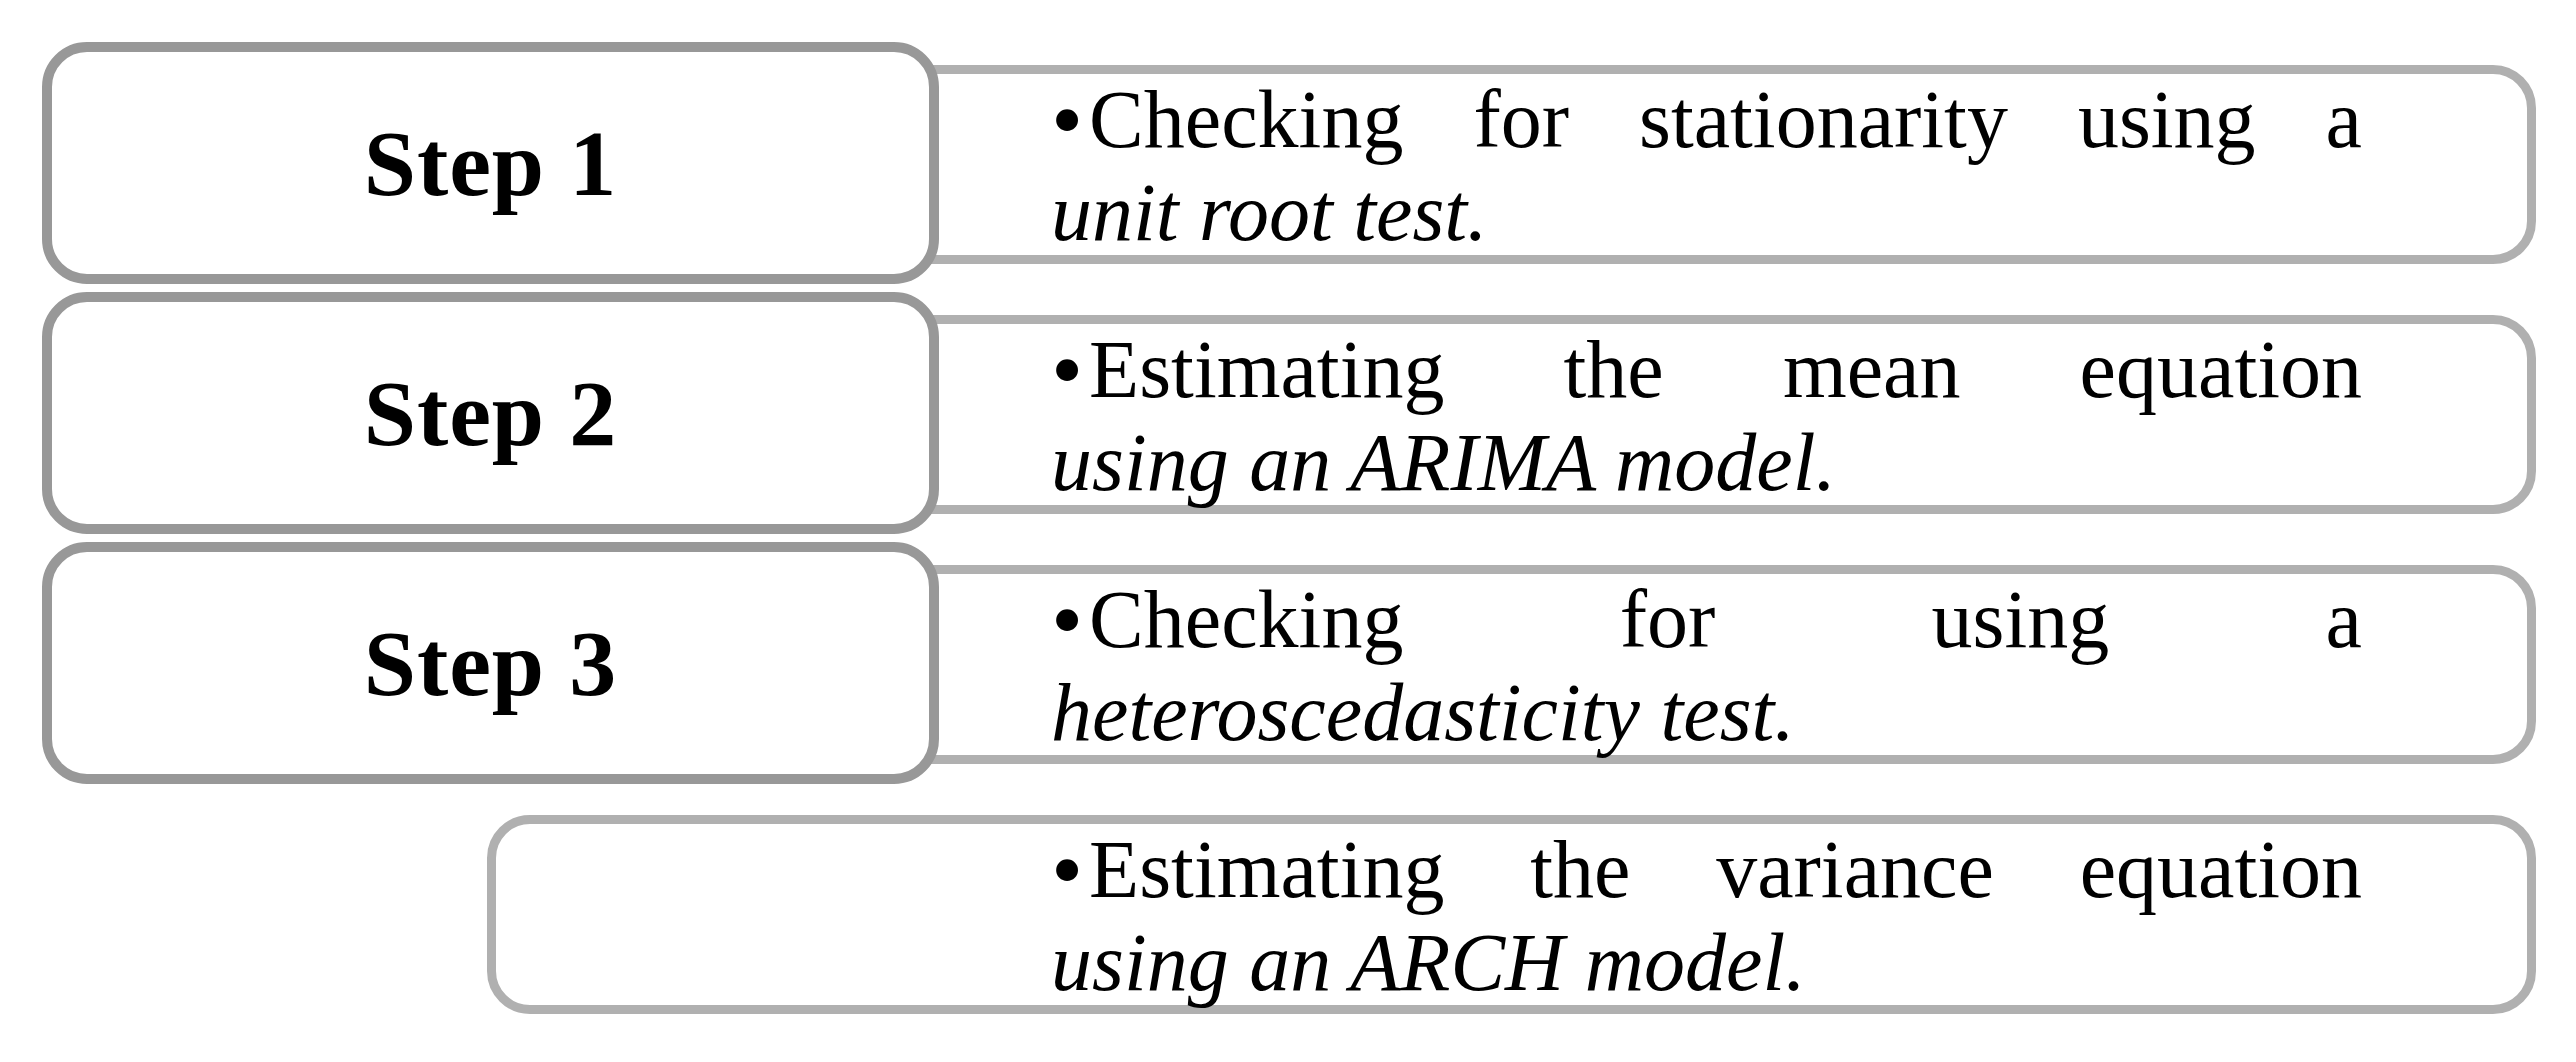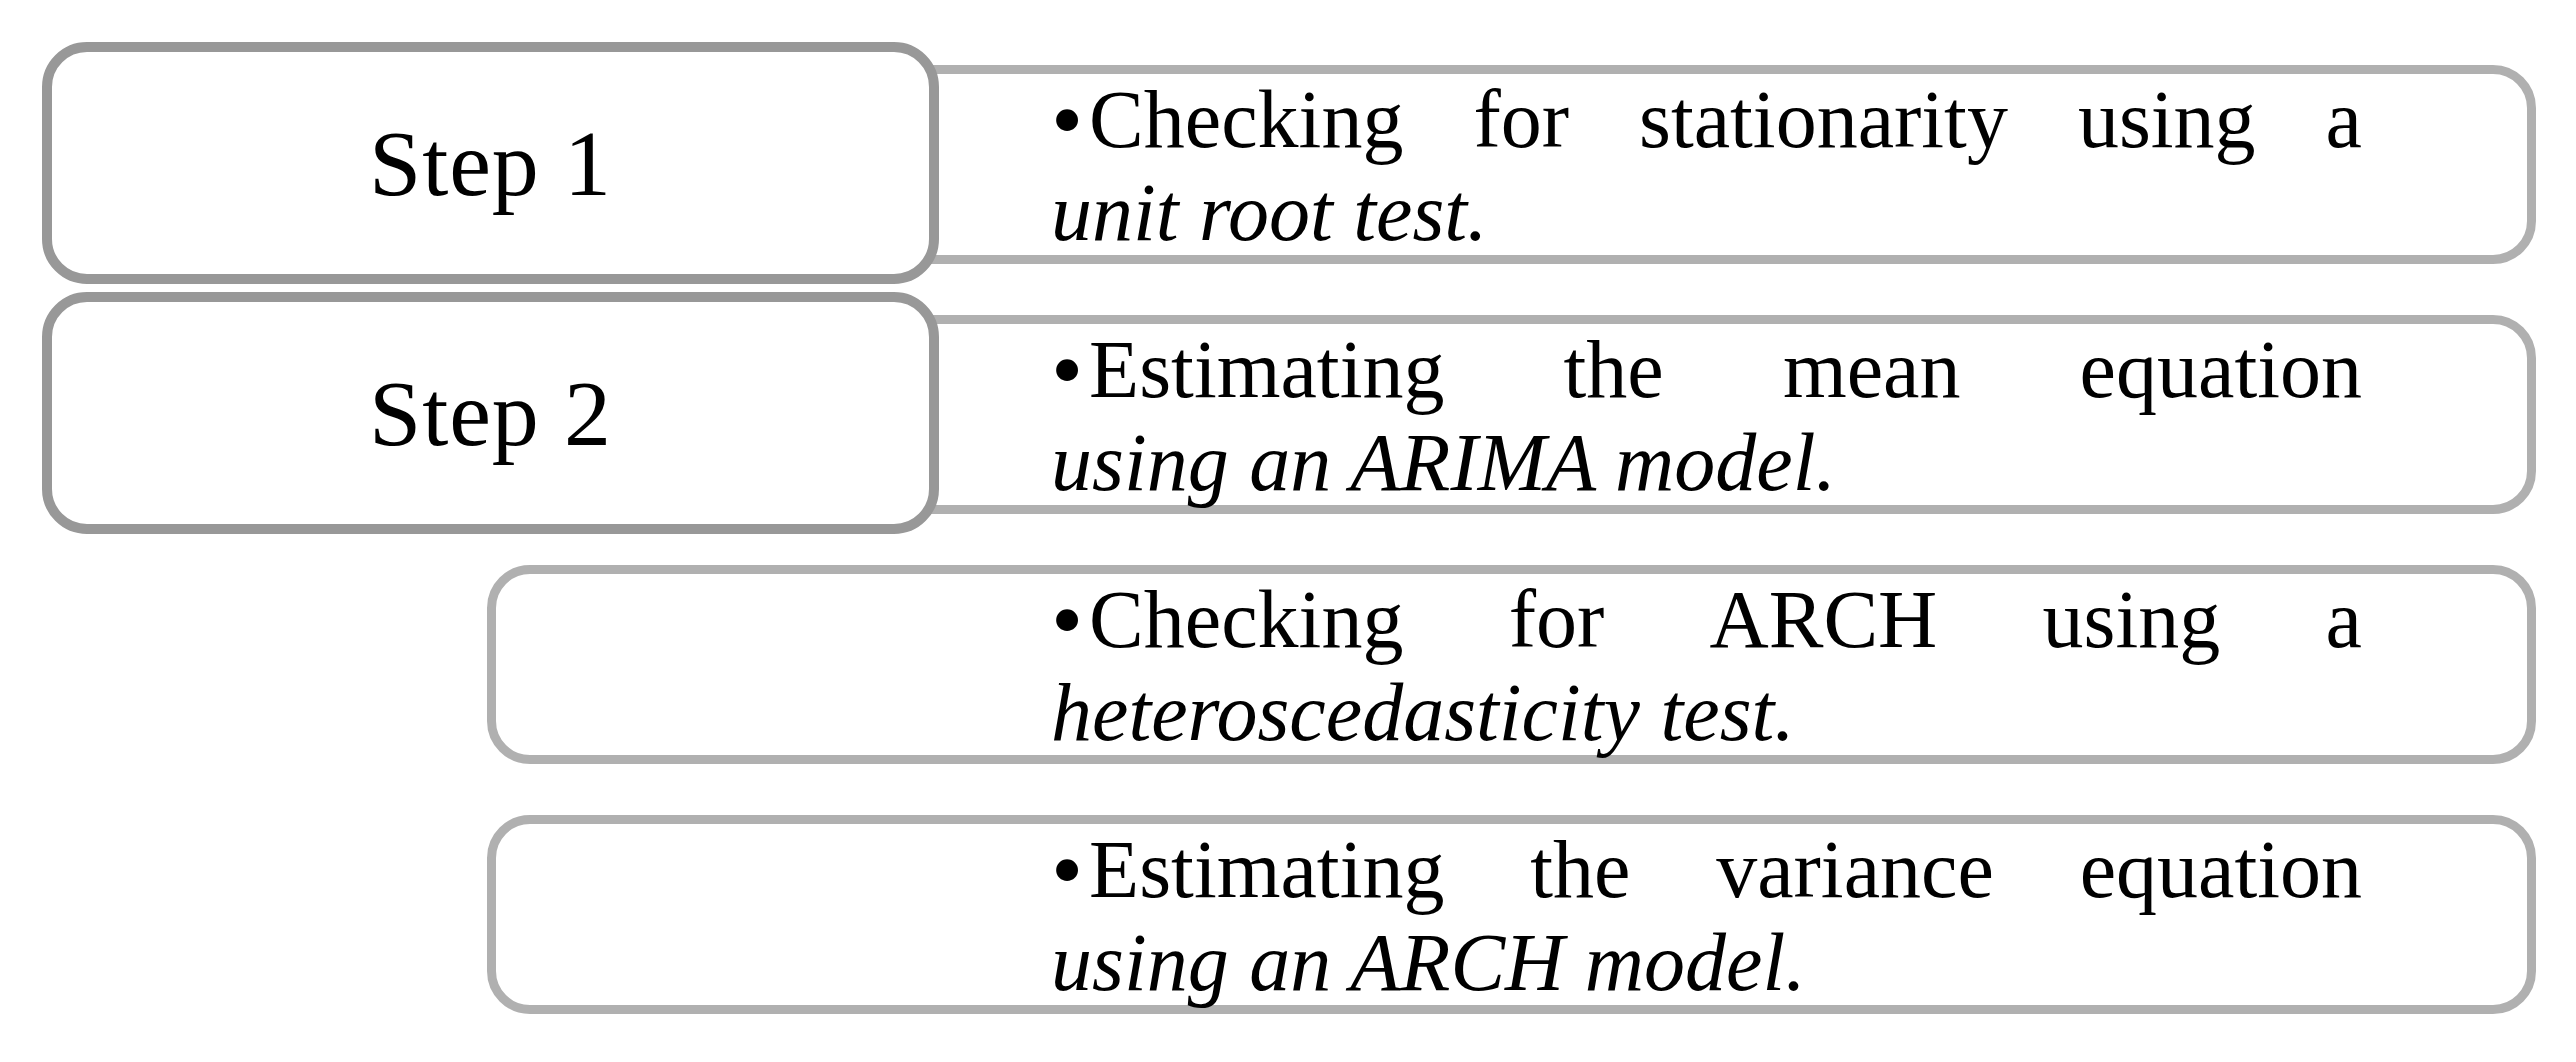--- a/index.html
+++ b/index.html
@@ -42,21 +42,21 @@
     box-sizing: border-box;
     background: #ffffff;
     border: 10.3px solid #989898;
     border-radius: 45px;
     z-index: 2;
     display: flex;
     align-items: center;
     justify-content: center;
   }
   .step-label {
-    font-weight: normal;
+    font-weight: bold;
     font-size: 94px;
     letter-spacing: 0.9px;
     white-space: nowrap;
   }
   .desc-text {
     position: absolute;
     left: 1051px;
     top: 31px;
     width: 1311px;
     z-index: 3;
@@ -116,25 +116,27 @@
           <span>the</span>
           <span>mean</span>
           <span>equation</span>
         </div>
       <div class="line2">using an ARIMA model.</div>
     </div>
   </div>
 
   <div class="row" style="--row:2">
     <div class="desc-box"></div>
+    <div class="step-box">
+      <span class="step-label">Step 3</span>
+    </div>
     <div class="desc-text">
       <div class="jline">
           <span><span class="bullet">•</span>Checking</span>
           <span>for</span>
-          <span>ARCH</span>
           <span>using</span>
           <span>a</span>
         </div>
       <div class="line2">heteroscedasticity test.</div>
     </div>
   </div>
 
   <div class="row" style="--row:3">
     <div class="desc-box"></div>
     <div class="desc-text">

